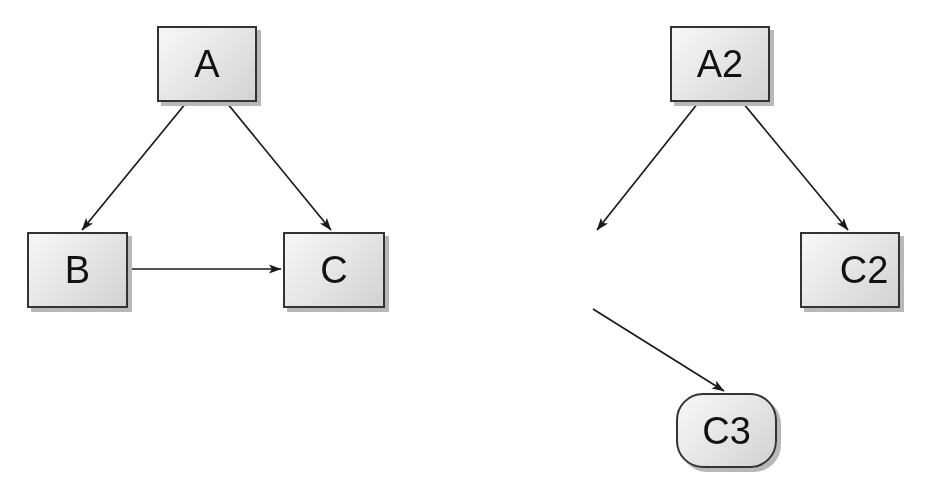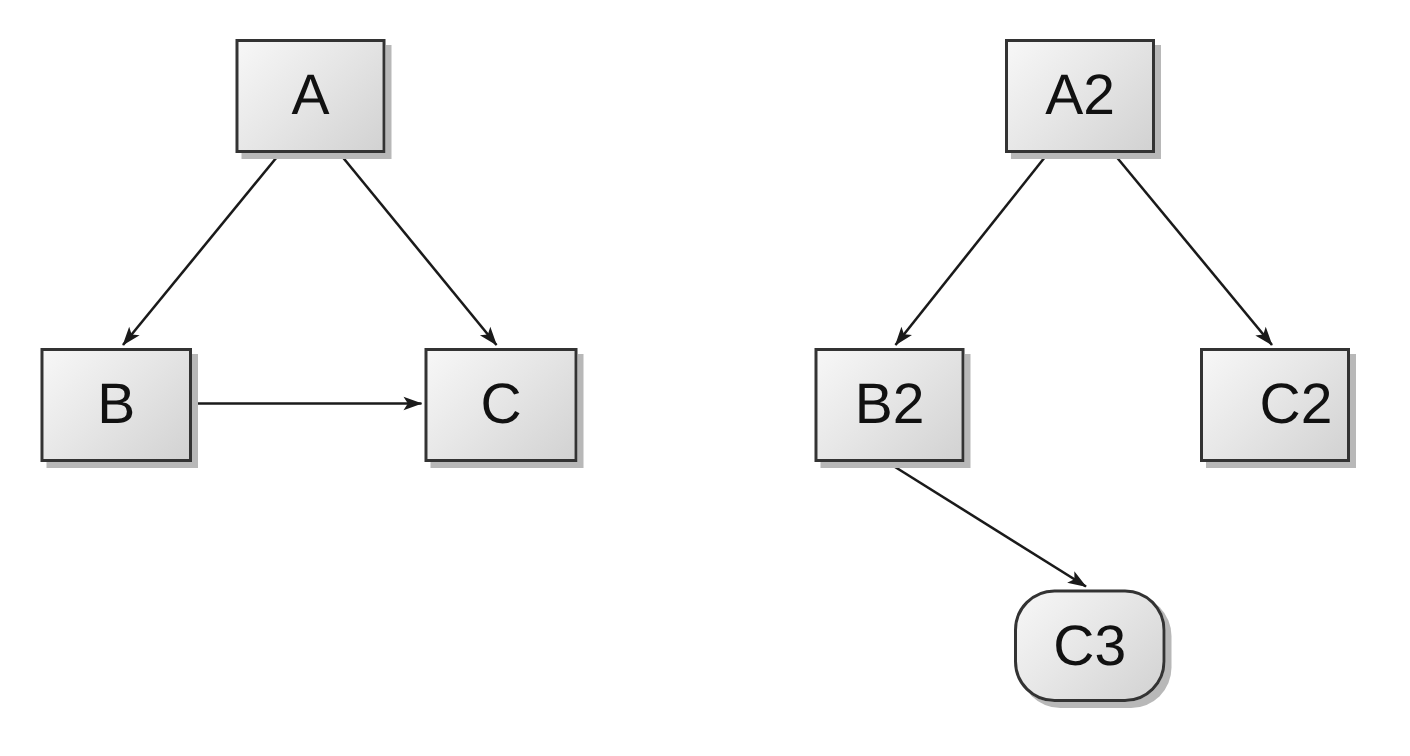--- a/index.html
+++ b/index.html
@@ -76,23 +76,20 @@
   <div class="node node-b">
     <span class="label">B</span>
   </div>
   <div class="node node-c">
     <span class="label">C</span>
   </div>
 
   <div class="node node-a2">
     <span class="label">A2</span>
   </div>
-  <div class="node node-b2">
-    <span class="label">B2</span>
-  </div>
   <div class="node node-c2">
     <span class="label">C2</span>
   </div>
   <div class="node node-c3">
     <span class="label">C3</span>
   </div>
 
 </div>
 
 </body></html>

